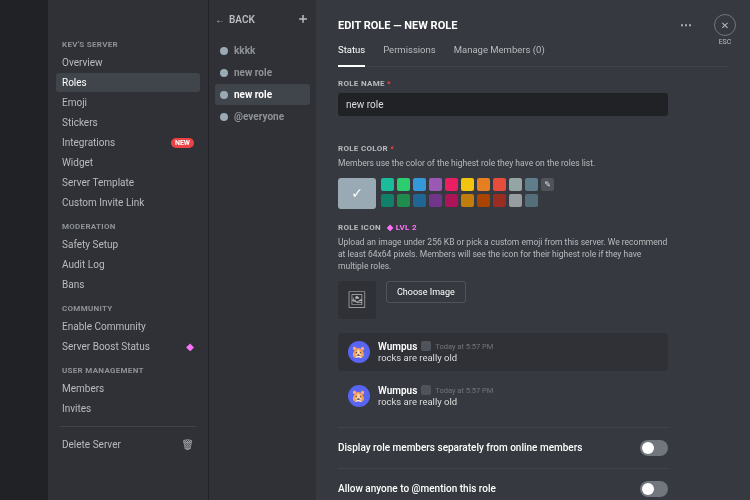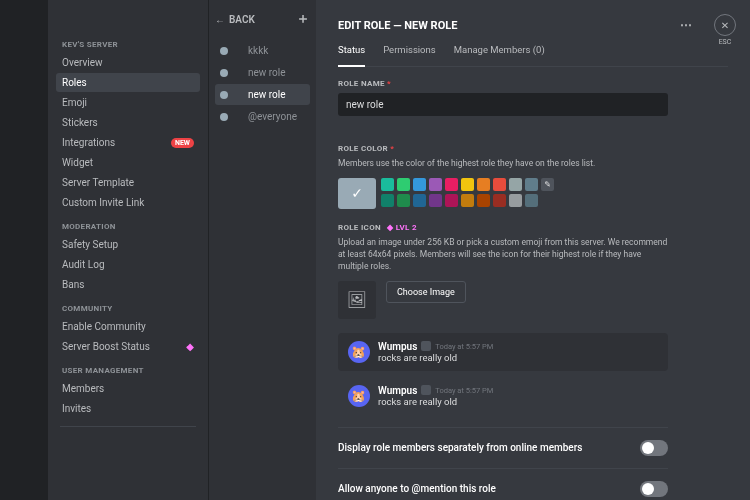--- a/index.html
+++ b/index.html
@@ -7,21 +7,21 @@
   .guilds-col { width: 48px; background: #202225; }
   .settings-sidebar { width: 160px; background: #2f3136; padding: 30px 8px 26px 8px; overflow-y: auto; }
   .sidebar-heading { color: #8e9297; font-size: 8px; font-weight: 700; margin: 10px 0 4px 6px; letter-spacing: .3px; }
   .sidebar-item { color: #b9bbbe; padding: 4px 6px; border-radius: 3px; margin-bottom: 1px; cursor: pointer; display: flex; align-items: center; justify-content: space-between; }
   .sidebar-item.selected { background: #40444b; color: #fff; }
   .badge-new { background: #ed4245; color: #fff; font-size: 7px; padding: 1px 4px; border-radius: 6px; font-weight: 700; }
   .badge-boost { color: #ff73fa; font-size: 10px; }
   .roles-panel { width: 108px; background: #2f3136; border-left: 1px solid #202225; padding: 10px 6px; }
   .roles-header { display: flex; align-items: center; justify-content: space-between; color: #b9bbbe; font-size: 10px; font-weight: 600; margin-bottom: 12px; }
   .back-btn { display: flex; align-items: center; gap: 4px; cursor: pointer; }
-  .role-row { display: flex; align-items: center; gap: 20px; padding: 5px 5px; border-radius: 3px; color: #8e9297; cursor: pointer; margin-bottom: 1px; }
+  .role-row { display: flex; align-items: center; gap: 6px; padding: 5px 5px; border-radius: 3px; color: #8e9297; cursor: pointer; margin-bottom: 1px; font-weight: bold; }
   .role-row.selected { background: #40444b; color: #fff; }
   .dot { width: 8px; height: 8px; border-radius: 50%; background: #99aab5; flex-shrink: 0; }
   .main { flex: 1; background: #36393f; padding: 18px 22px 10px 22px; overflow-y: auto; position: relative; }
   .close-btn { position: absolute; top: 14px; right: 14px; text-align: center; color: #b9bbbe; cursor: pointer; }
   .close-circle { width: 22px; height: 22px; border: 1.5px solid #72767d; border-radius: 50%; display: flex; align-items: center; justify-content: center; margin-bottom: 2px; font-size: 10px; }
   .close-label { font-size: 7px; text-align: center; }
   .edit-title { font-size: 11px; font-weight: 700; color: #fff; margin-bottom: 12px; display: flex; align-items: center; justify-content: space-between; gap: 39px; }
   .more-icon { color: #b9bbbe; cursor: pointer; margin-right: 36px; font-size: 12px; }
   .tabs { display: flex; gap: 18px; border-bottom: 1px solid #40444b; margin-bottom: 12px; }
   .tab { color: #b9bbbe; font-size: 9.5px; padding-bottom: 10px; cursor: pointer; margin-bottom: -1px; }
@@ -109,20 +109,24 @@
     </div>
 
   <div class="sidebar-heading">USER MANAGEMENT</div>
   <div class="sidebar-item">
       <span>Members</span>
     </div>
   <div class="sidebar-item">
       <span>Invites</span>
     </div>
   <div style="height:1px;background:#40444b;margin:8px 4px;"></div>
+  <div class="sidebar-item">
+      <span>Delete Server</span>
+      <span>🗑</span>
+    </div>
 </div>
 
 <div class="roles-panel">
   <div class="roles-header">
     <div class="back-btn">
         <span>←</span>
         <span>BACK</span>
       </div>
     <span style="cursor:pointer;font-size:14px;">＋</span>
   </div>

